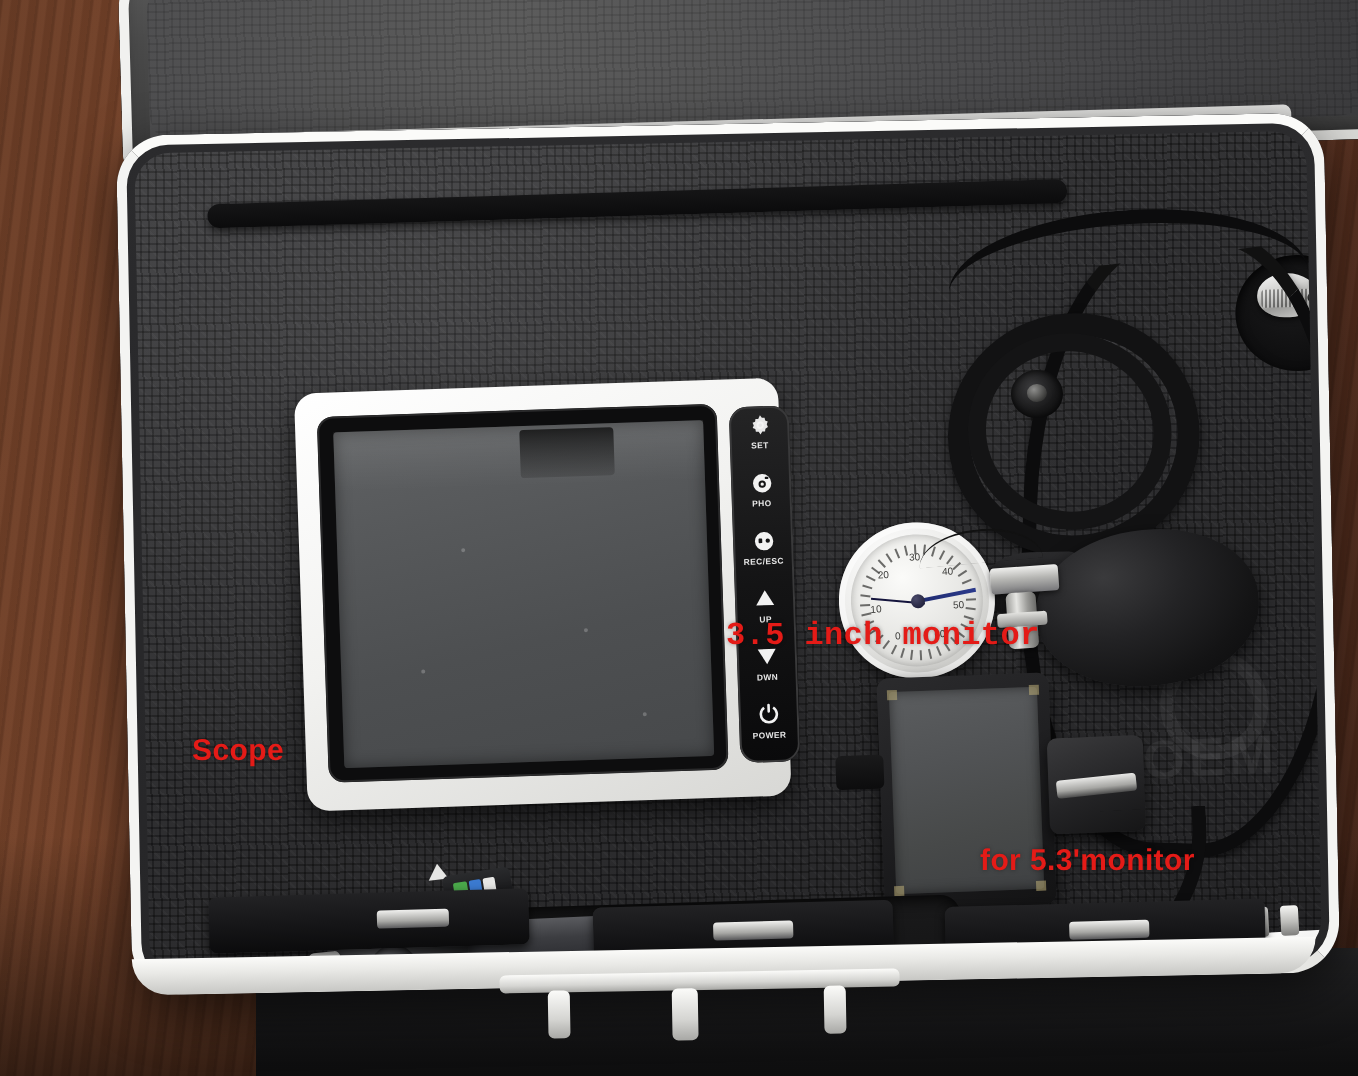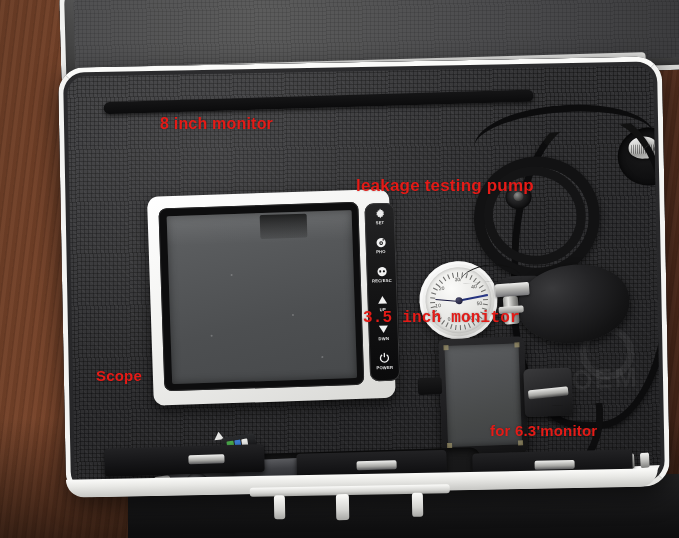--- a/index.html
+++ b/index.html
@@ -719,21 +719,19 @@
   </div>
 
   <div class="front-lip"></div>
   <div class="handle-bracket">
     <div class="hb-piece" style="left:0;top:0;width:200px;height:9px;"></div>
     <div class="hb-piece" style="left:24px;top:8px;width:11px;height:24px;"></div>
     <div class="hb-piece" style="left:86px;top:8px;width:13px;height:26px;"></div>
     <div class="hb-piece" style="left:162px;top:8px;width:11px;height:24px;"></div>
   </div>
 
-  <div class="anno a-8inch">8 inch monitor</div>
-  <div class="anno a-pump">leakage testing pump</div>
   <div class="anno a-35">3.5 inch monitor</div>
   <div class="anno a-scope">Scope</div>
   <div class="anno a-charge">
-    <div>for 6.3'monitor</div>
+    <div>for 5.3'monitor</div>
   </div>
 
 </div>
 
 </body></html>

